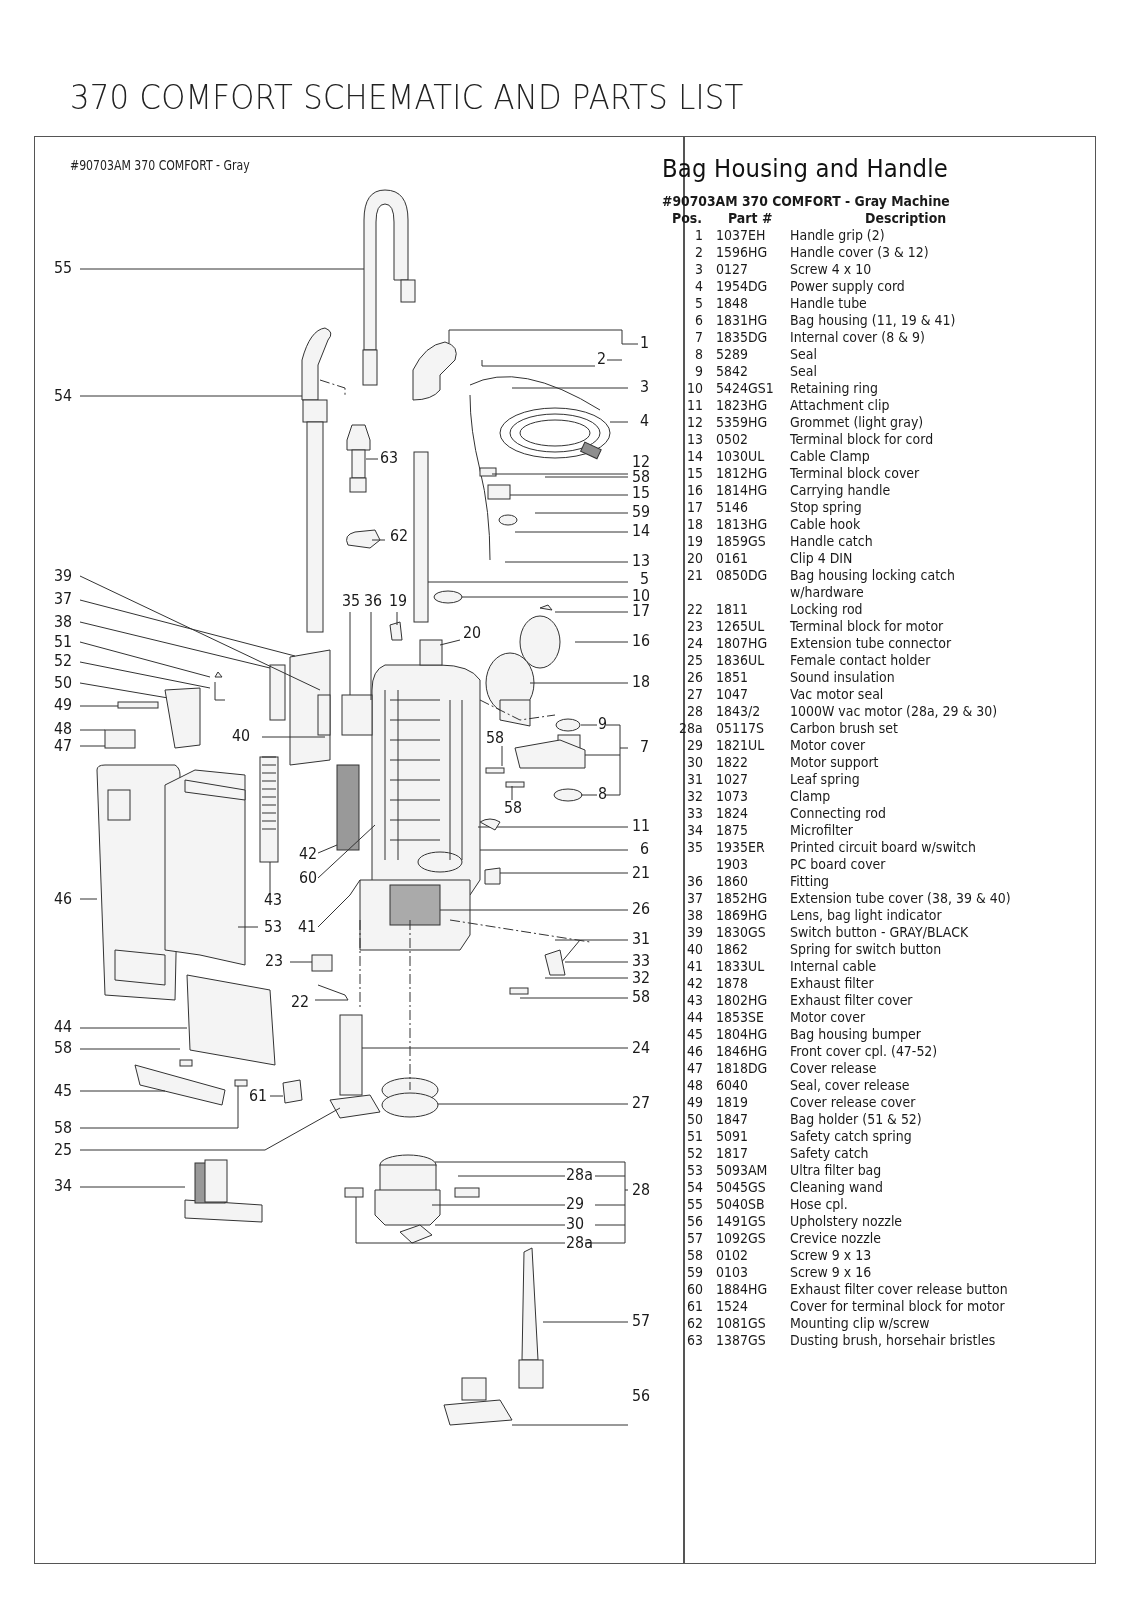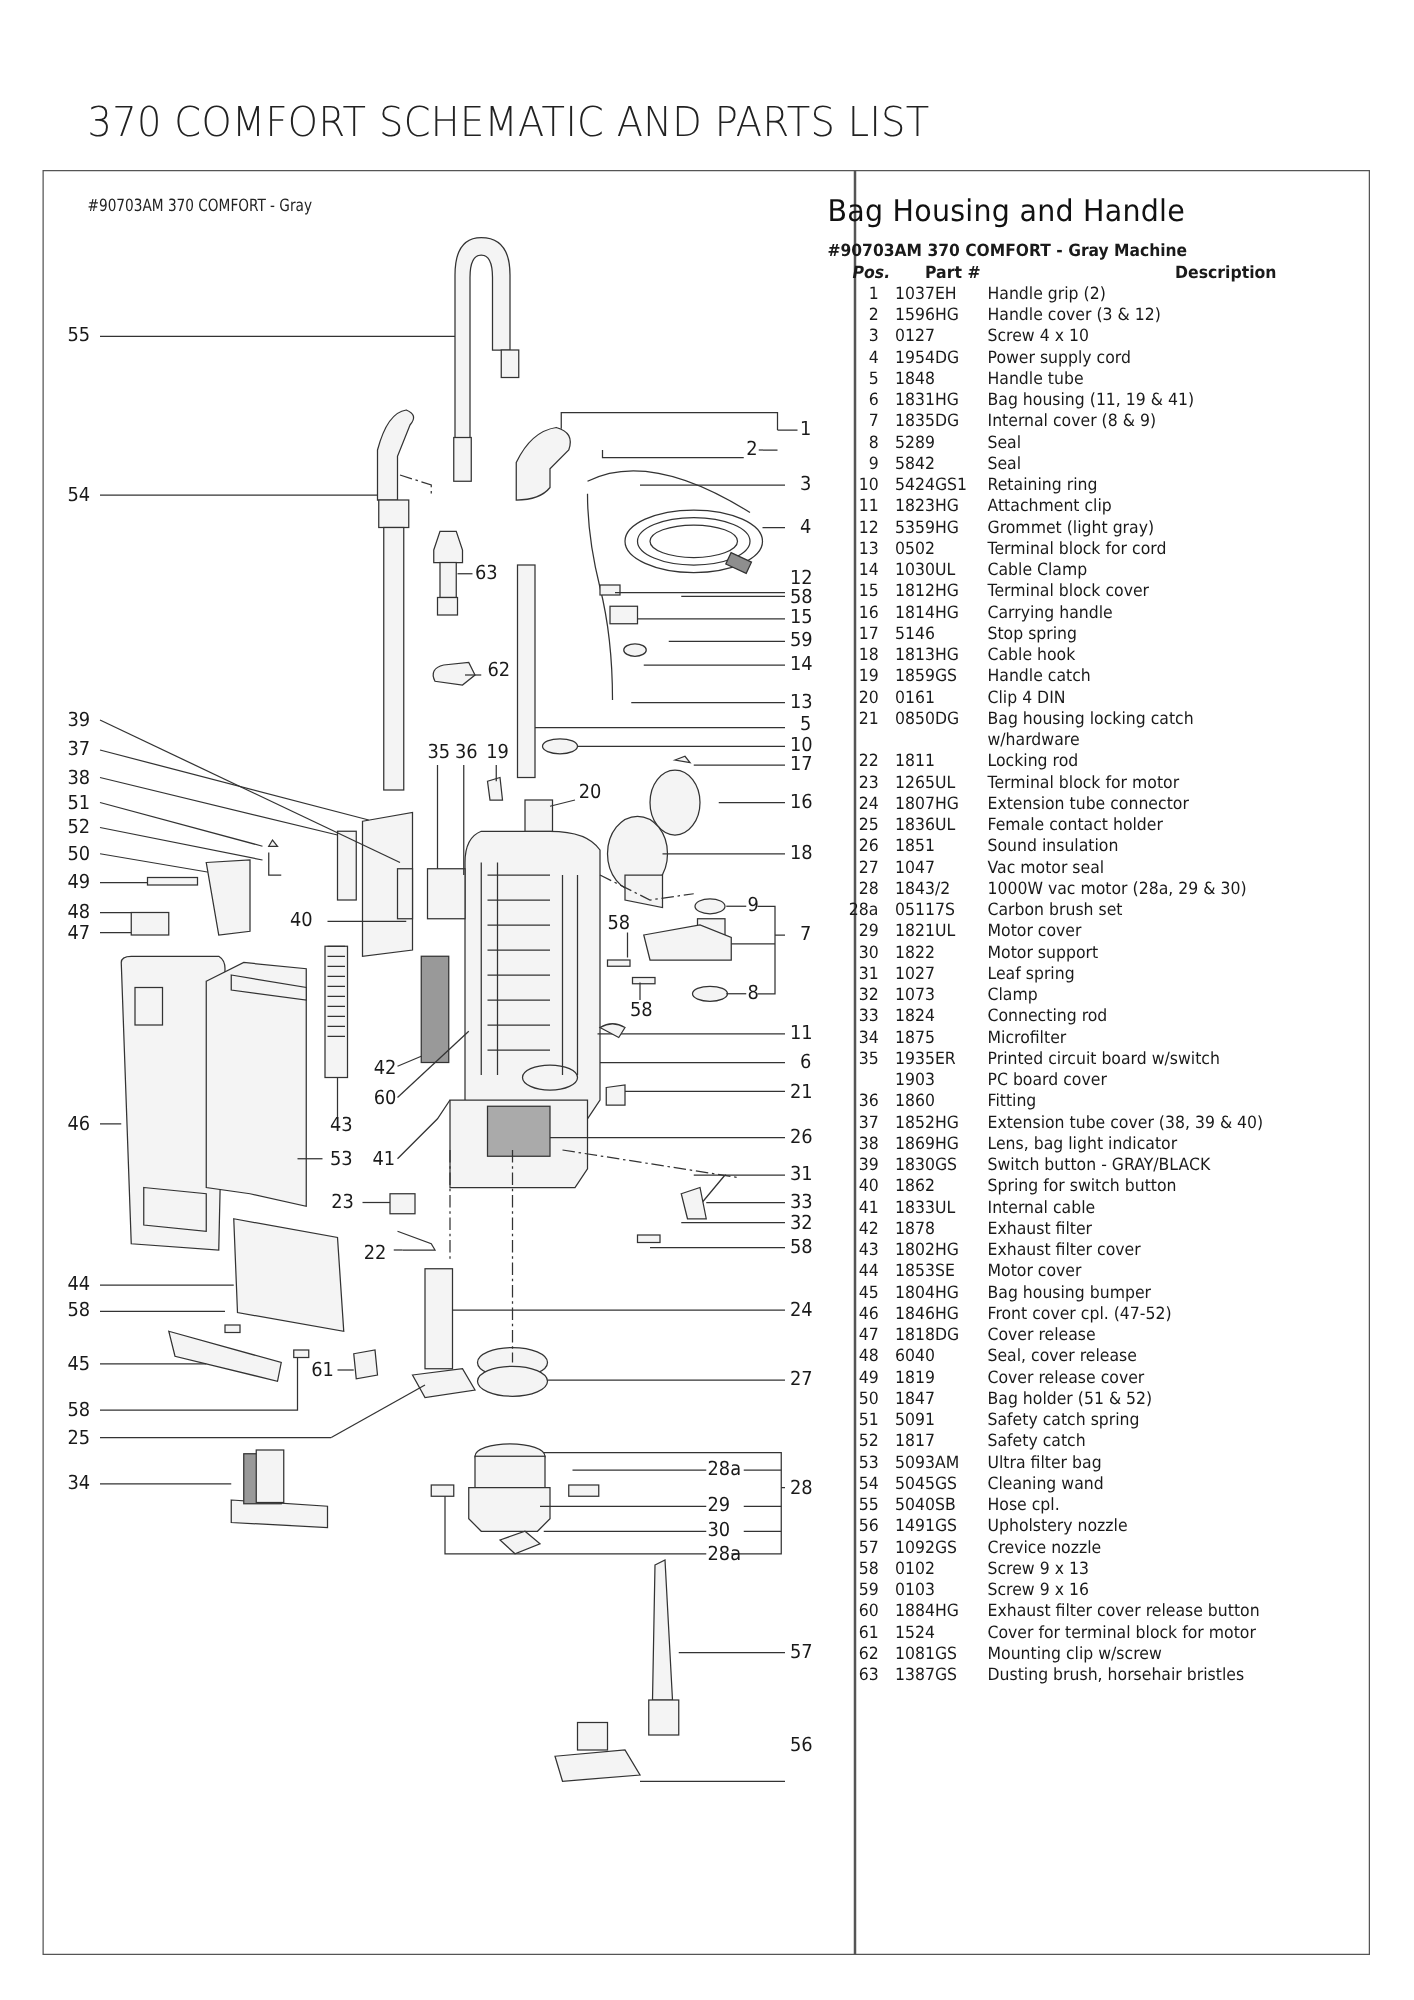--- a/index.html
+++ b/index.html
@@ -14,24 +14,24 @@
                    font-family: "DejaVu Sans Condensed", "DejaVu Sans", sans-serif; transform: scaleX(0.9); transform-origin: left top; }
   .schematic { position: absolute; left: 35px; top: 137px; width: 648px; height: 1426px; }
   .callout { position: absolute; font-size: 15.5px; color: #1a1a1a; line-height: 1;
              font-family: "DejaVu Sans", sans-serif; transform: scaleX(0.92); transform-origin: left top; }
   .parts { position: absolute; left: 662px; top: 155px; width: 385px; }
   .parts h2 { margin: 0 0 10px 0; font-size: 24px; font-weight: 500; color: #111;
               font-family: "DejaVu Sans", sans-serif; letter-spacing: 0.2px; transform: scaleX(0.95); transform-origin: left top; }
   .parts .machine { font-size: 13.5px; font-weight: bold; margin: 0 0 1px 0;
                     transform: scaleX(0.92); transform-origin: left top; white-space: nowrap; }
   .parts table { border-collapse: collapse; font-size: 13.5px; }
-  .parts th { text-align: right; font-weight: bold; padding: 0; line-height: 17px; }
+  .parts th { text-align: center; font-weight: bold; padding: 0; line-height: 17px; }
   .parts td { padding: 0; line-height: 17px; vertical-align: top; white-space: nowrap; }
   .parts .c-pos { width: 42px; text-align: right; padding-right: 10px; }
-  .parts th.c-pos { text-align: right; padding-right: 0; font-style: italic; }
+  .parts th.c-pos { text-align: center; padding-right: 0; }
   .parts .c-part { width: 72px; padding-left: 2px; }
   .parts .c-desc { padding-left: 2px; }
   .cell-inner { display: inline-block; transform: scaleX(0.93); transform-origin: left center; }
   svg .ln { stroke: #333; stroke-width: 1; fill: none; }
   svg .part { stroke: #333; stroke-width: 1; fill: #f4f4f4; }
   svg .part-dark { stroke: #333; stroke-width: 1; fill: #8e8e8e; }
   svg .dash { stroke: #333; stroke-width: 1; fill: none; stroke-dasharray: 10 3 2 3; }
 </style>
 </head>
 <body>

